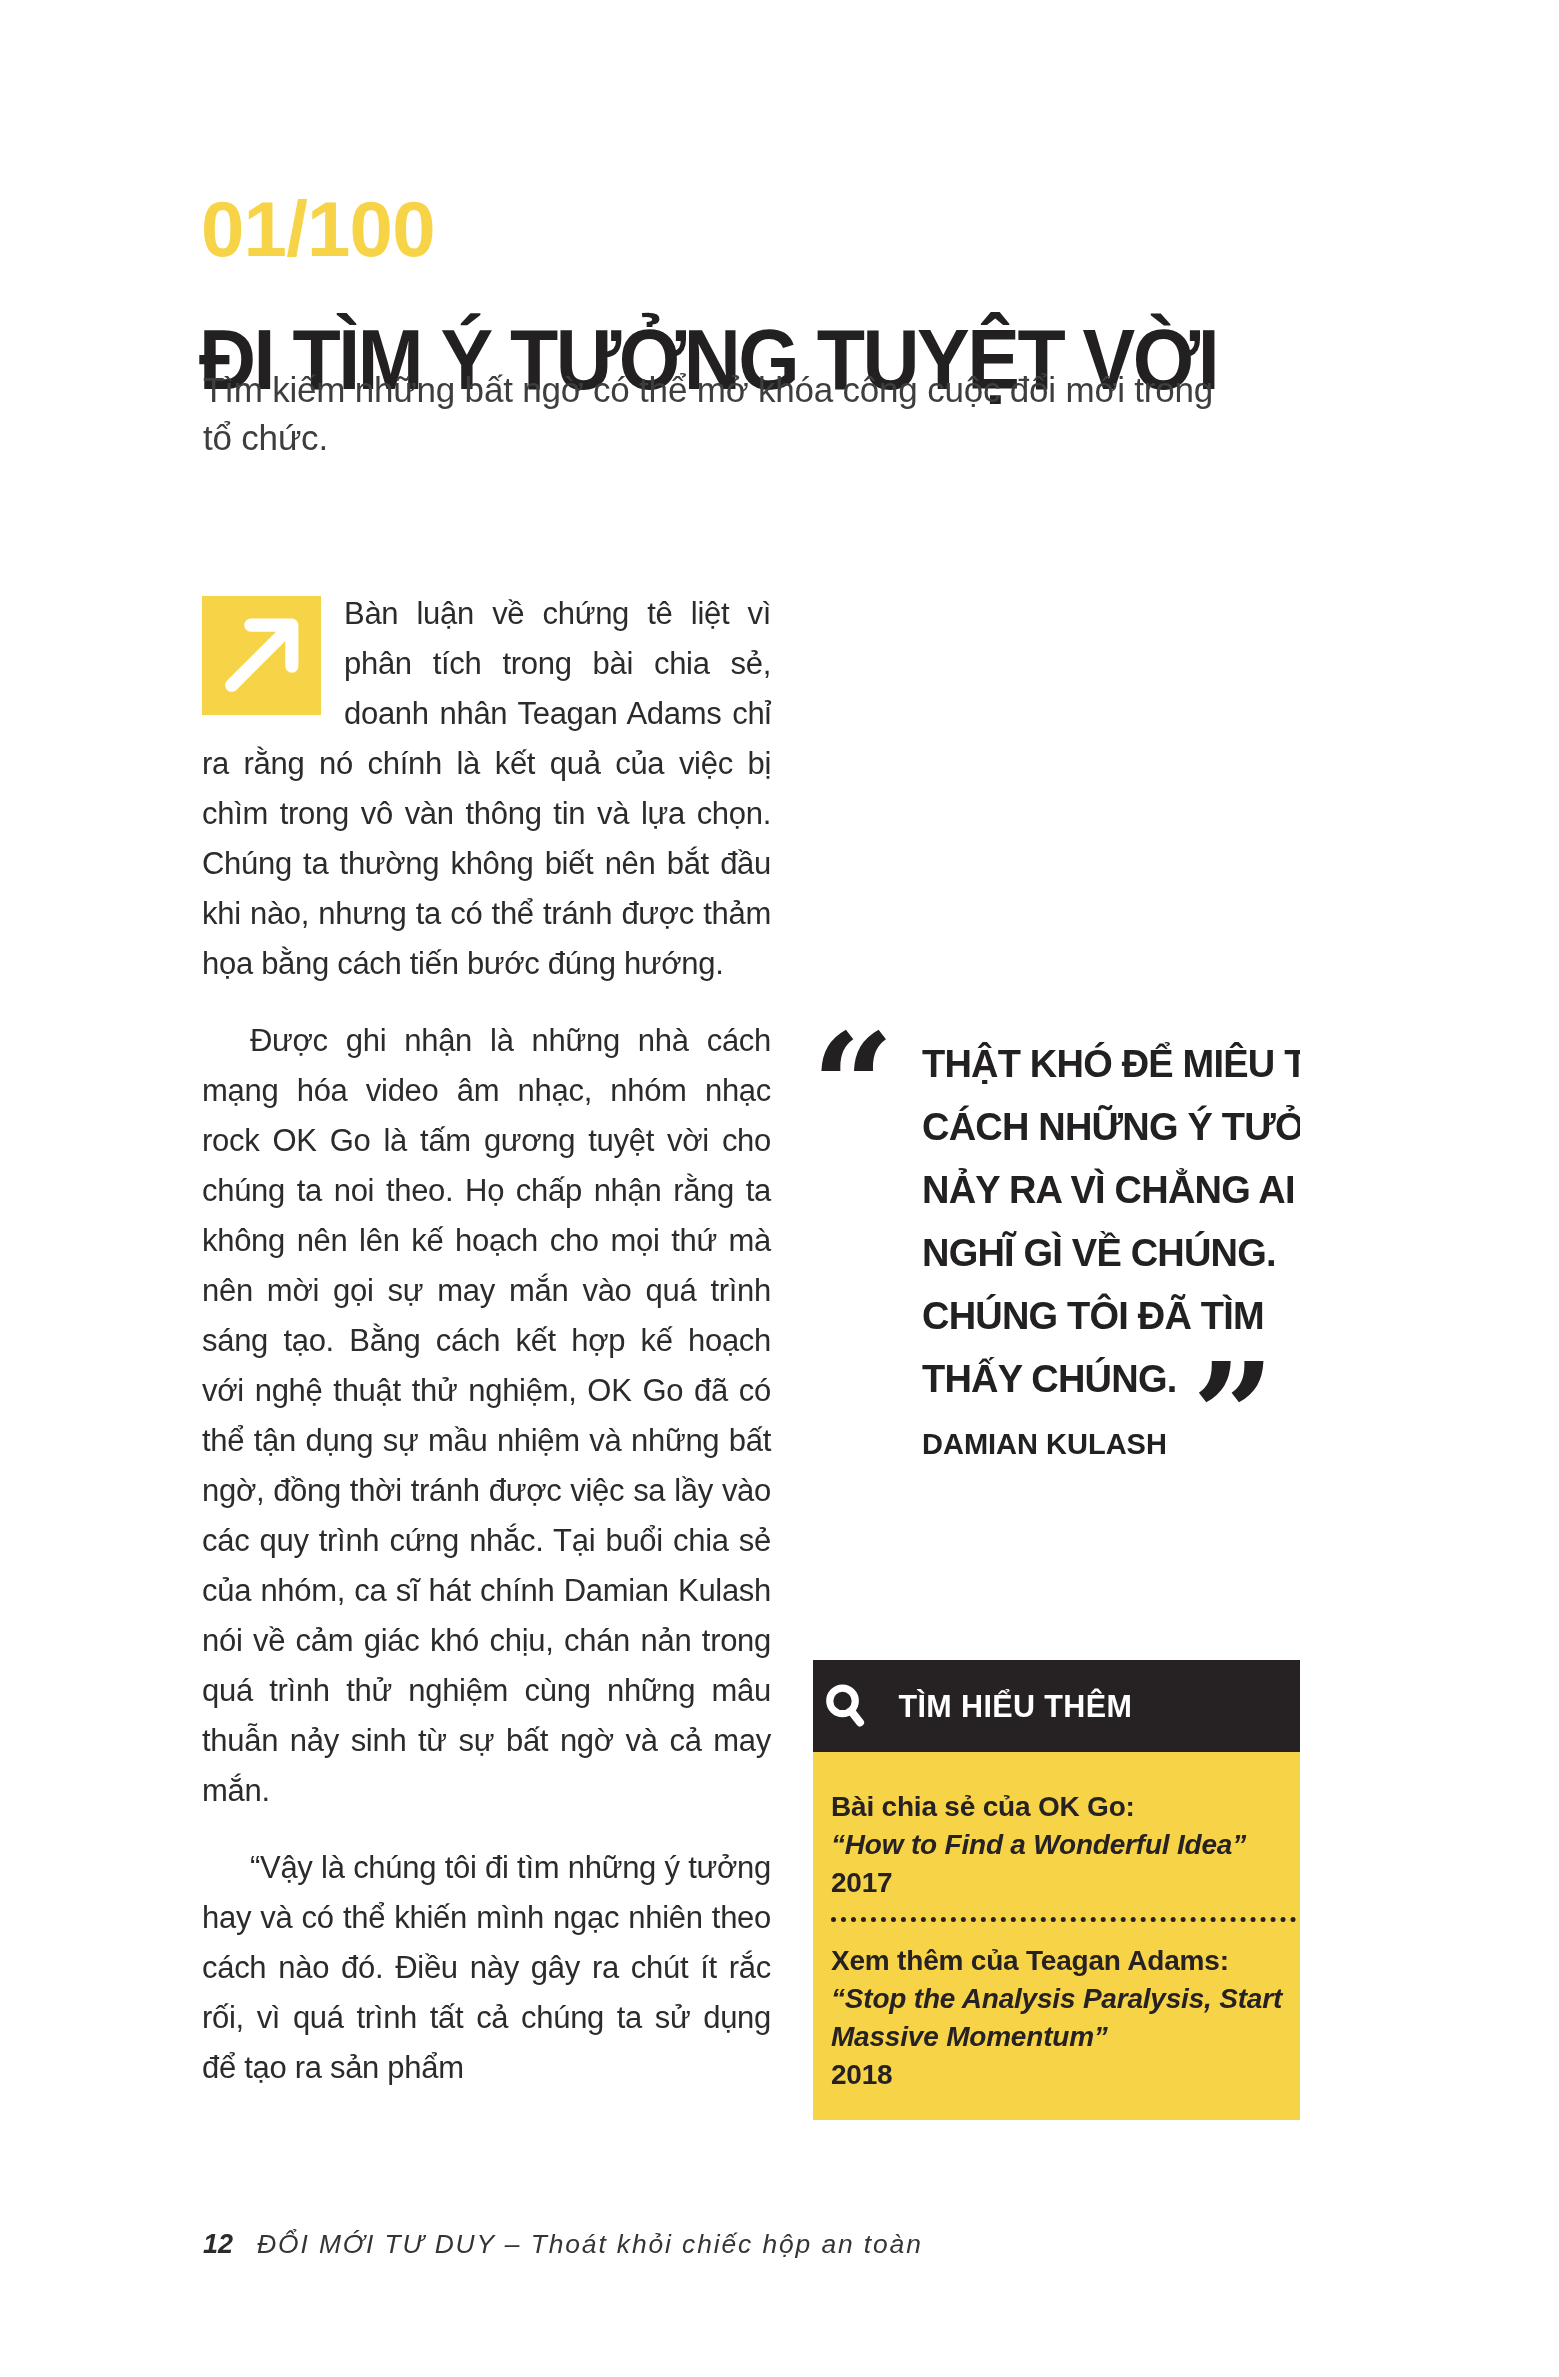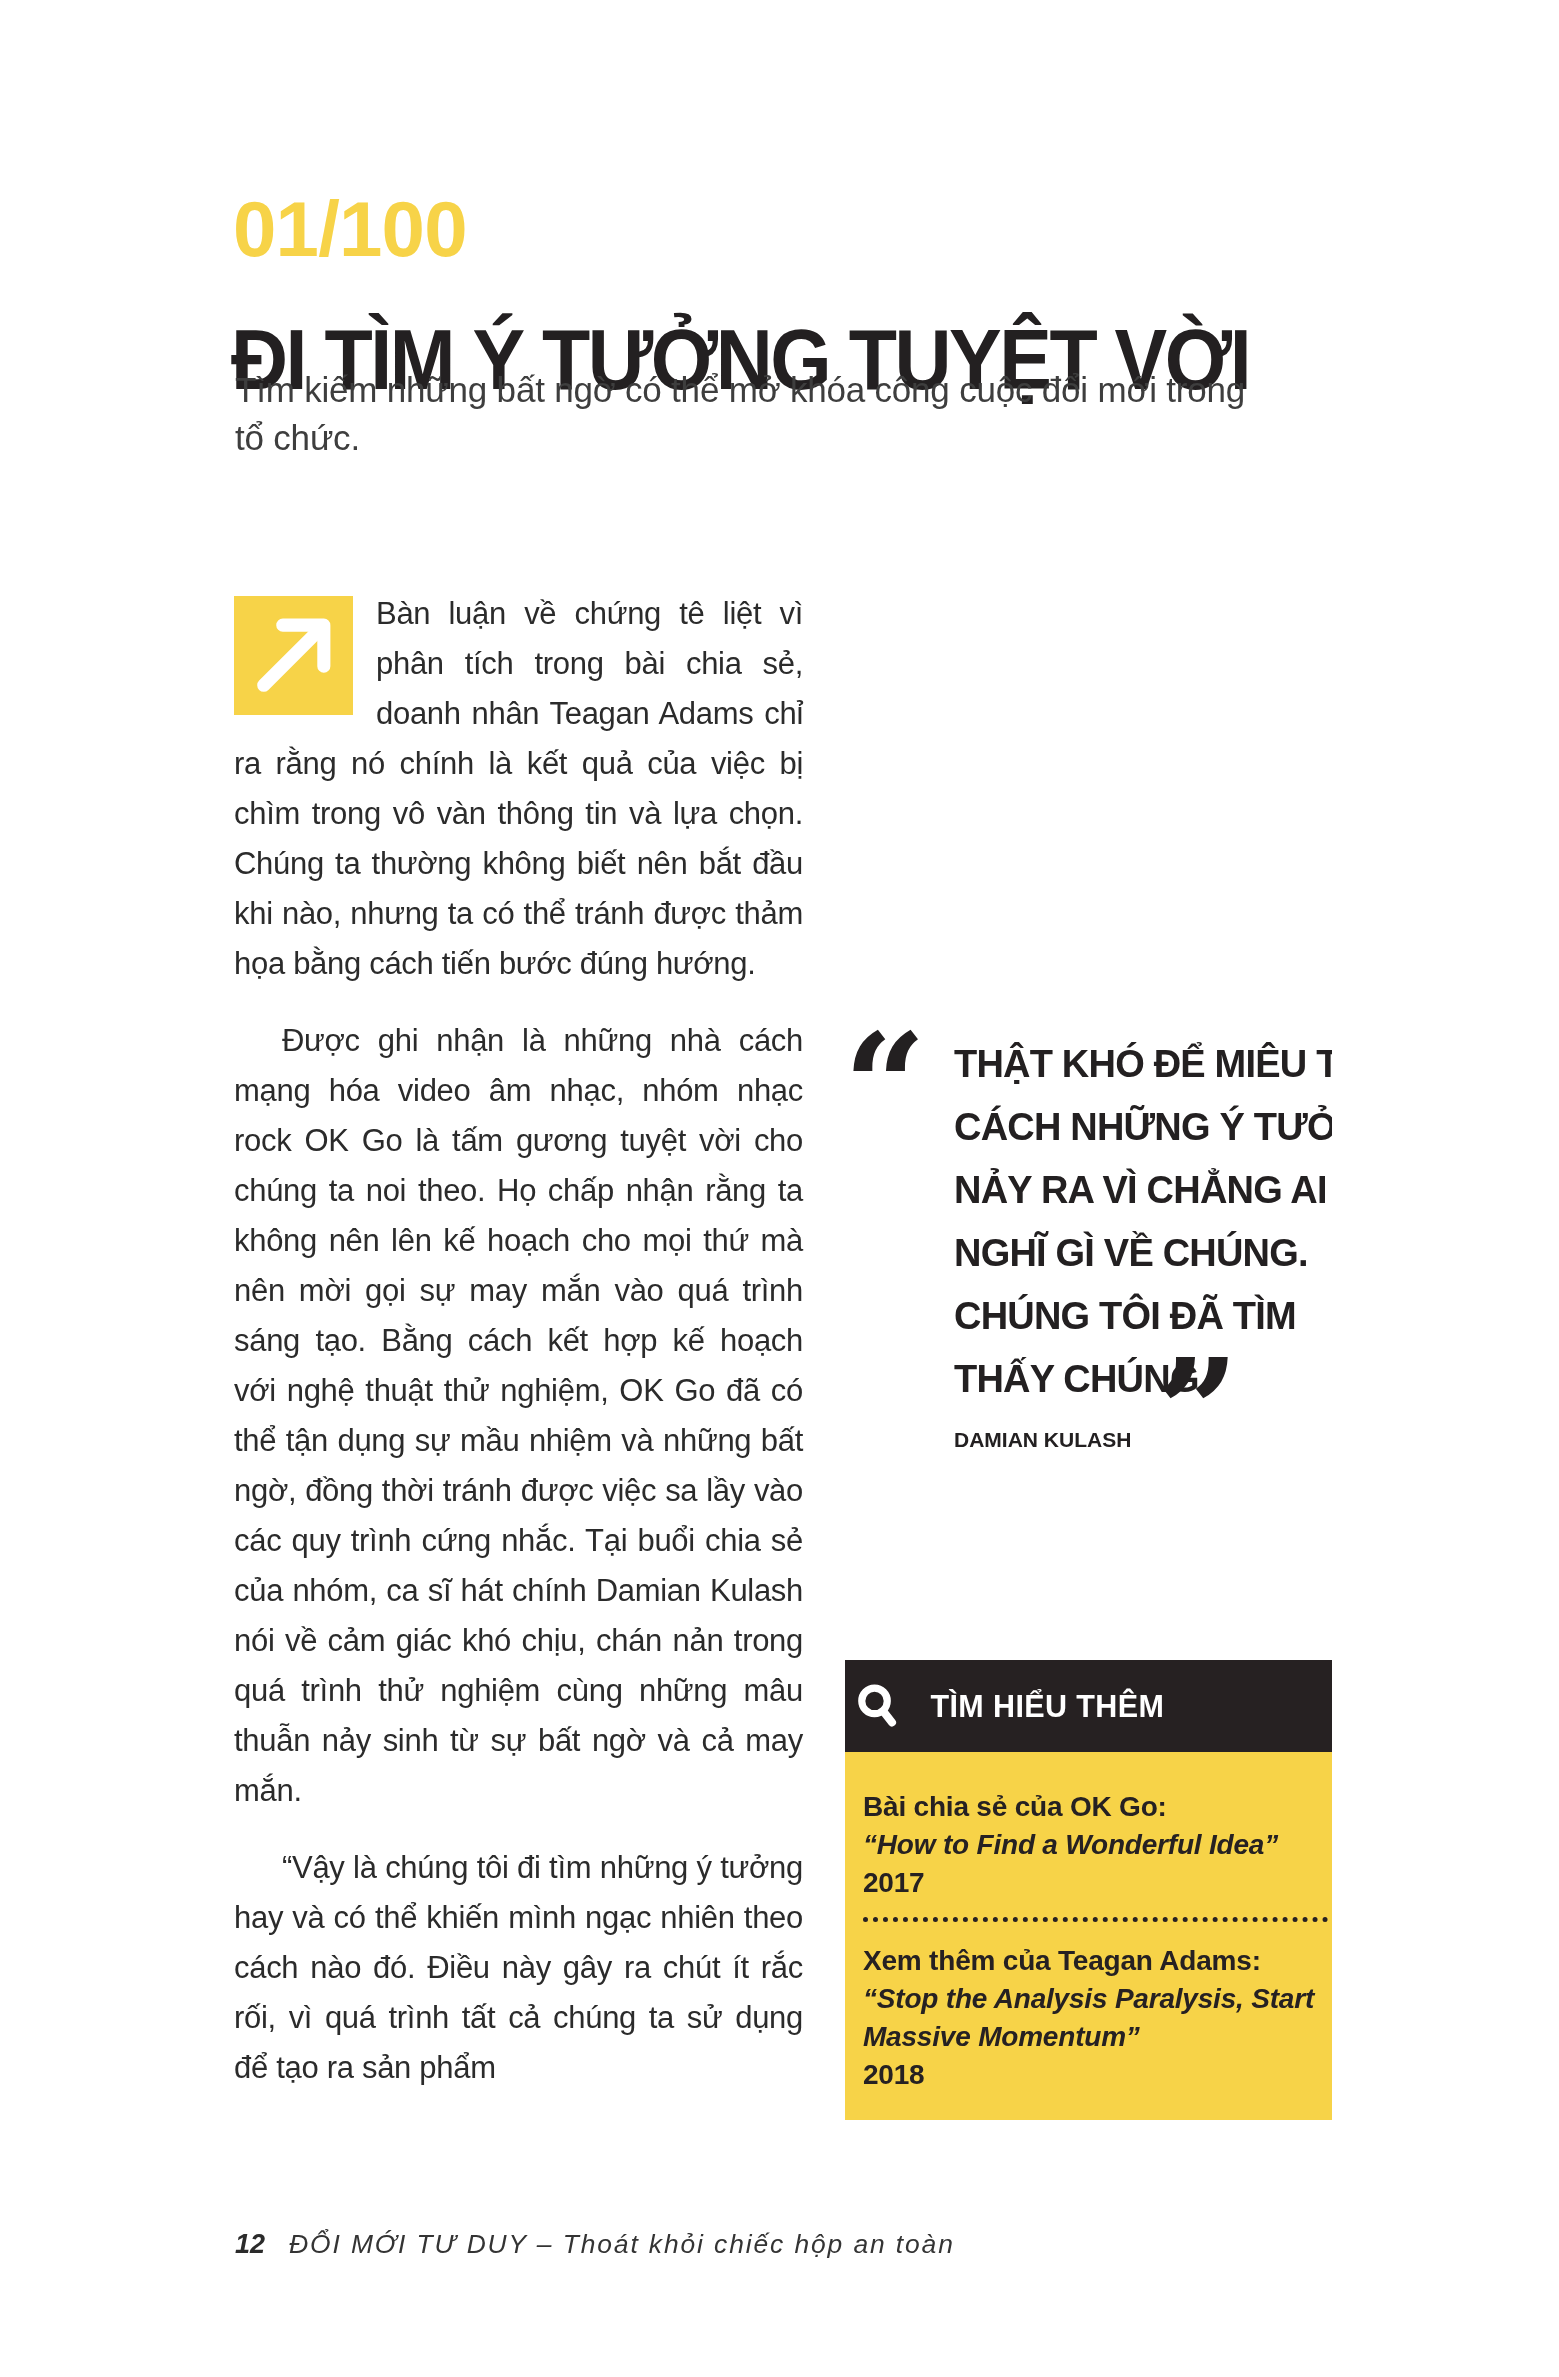--- a/index.html
+++ b/index.html
@@ -7,21 +7,20 @@
     --ink:#232021;
     --body:#2B2B2B;
   }
   html,body{margin:0;padding:0;background:#ffffff;}
   .page{
     position:relative;
     width:1300px;height:2377px;
     background:#ffffff;
     font-family:"Liberation Sans",sans-serif;
     overflow:hidden;
-    margin-left:32px;
   }
   
   .issue{
     position:absolute;left:201px;top:190px;
     font-size:78px;font-weight:800;line-height:1;
     letter-spacing:-0.8px;color:var(--yellow);
   }
   .title{
     position:absolute;left:199px;top:264px;
     font-size:79px;font-weight:800;line-height:1;
@@ -64,21 +63,21 @@
     font-size:144px;line-height:1;
   }
   .qtext{
     font-size:38px;font-weight:800;line-height:63px;
     letter-spacing:-0.8px;text-align:left;
   }
   .qattr{
     display:flex;align-items:center;gap:25px;margin-top:16.5px;
   }
   .qattr .name{
-    font-size:21px;font-weight:800;letter-spacing:0;
+    font-size:29px;font-weight:800;letter-spacing:0;
   }
   .qclose{
     font-size:144px;line-height:0;
     transform:translateY(-28px);
   }
   
   .learn-header{
     position:absolute;left:813px;top:1660px;width:554px;height:92px;
     background:#262122;box-sizing:border-box;
     display:flex;align-items:center;gap:26.4px;padding-left:8px;

